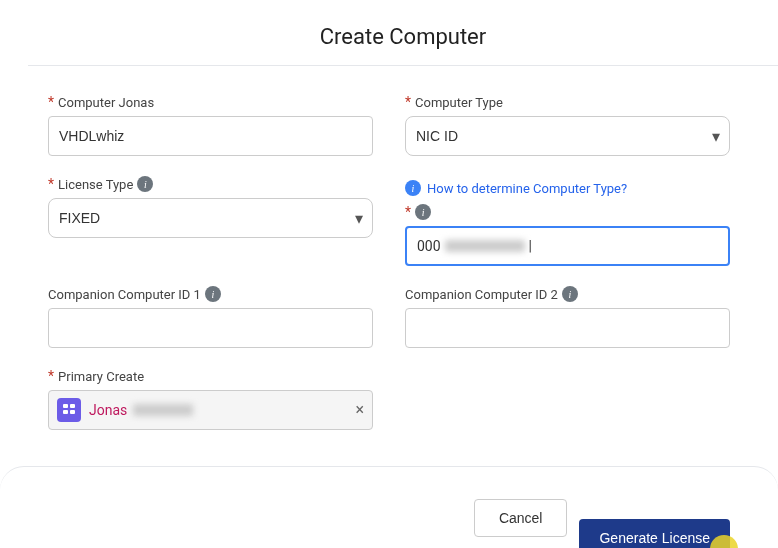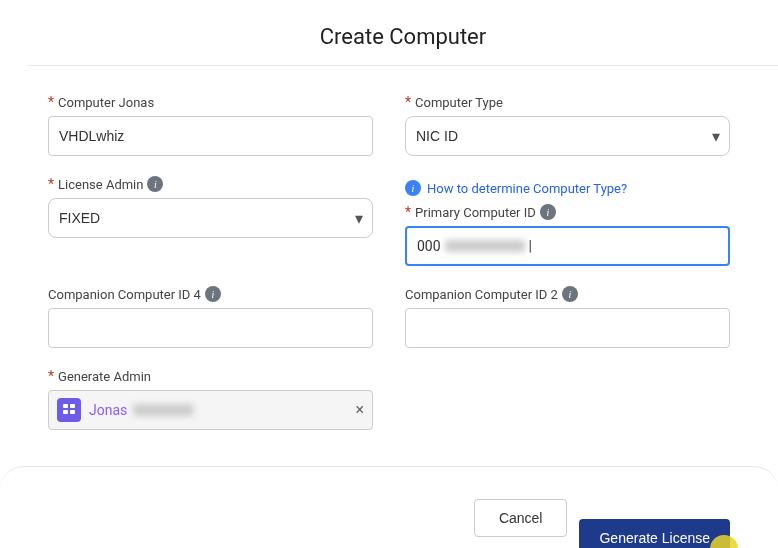--- a/index.html
+++ b/index.html
@@ -148,21 +148,21 @@
       display: flex;
       align-items: center;
       justify-content: center;
       color: #fff;
       font-size: 11px;
       font-weight: bold;
       flex-shrink: 0;
     }
     .admin-name {
       font-size: 14px;
-      color: #8b5cf6;
+      color: #be185d;
       flex: 1;
       display: flex;
       align-items: center;
       gap: 6px;
     }
     .admin-name-blur {
       display: inline-block;
       width: 60px;
       height: 12px;
       background: #ccc;
@@ -271,69 +271,68 @@
           <option>NIC ID</option>
           <option>OTHER</option>
         </select>
         <span class="select-arrow">▾</span>
       </div>
     </div>
 
     <div class="field-group">
       <label class="field-label">
         <span class="required-star">*</span>
-        <span>License Admin</span>
+        <span>License Type</span>
         <span class="info-icon">i</span>
       </label>
       <div class="select-wrapper">
         <select class="select-input">
           <option>FIXED</option>
           <option>FLOATING</option>
         </select>
         <span class="select-arrow">▾</span>
       </div>
     </div>
 
     <div class="field-group">
       <a class="help-link">
         <span class="help-link-icon">i</span>
         <span>How to determine Computer Type?</span>
       </a>
       <label class="field-label" style="margin-top:4px;">
         <span class="required-star">*</span>
-        <span>Primary Computer ID</span>
         <span class="info-icon">i</span>
       </label>
       <div class="primary-id-field">
         <span style="font-size:14px;color:#333;">000</span>
         <span class="id-input-blur"></span>
         <span style="font-size:14px;color:#333;">|</span>
       </div>
     </div>
 
     <div class="field-group">
       <label class="field-label">
-        <span>Companion Computer ID 4</span>
+        <span>Companion Computer ID 1</span>
         <span class="info-icon">i</span>
       </label>
       <input type="text" class="text-input" value="" style="">
     </div>
 
     <div class="field-group">
       <label class="field-label">
         <span>Companion Computer ID 2</span>
         <span class="info-icon">i</span>
       </label>
       <input type="text" class="text-input" value="" style="">
     </div>
 
     <div class="field-group">
       <label class="field-label">
         <span class="required-star">*</span>
-        <span>Generate Admin</span>
+        <span>Primary Create</span>
       </label>
       <div class="primary-admin-wrapper">
         <div class="admin-avatar">
           <svg width="14" height="14" viewBox="0 0 14 14" fill="white">
             <rect x="1" y="1" width="5" height="4" rx="1"></rect>
             <rect x="8" y="1" width="5" height="4" rx="1"></rect>
             <rect x="1" y="7" width="5" height="4" rx="1"></rect>
             <rect x="8" y="7" width="5" height="4" rx="1"></rect>
           </svg>
         </div>

